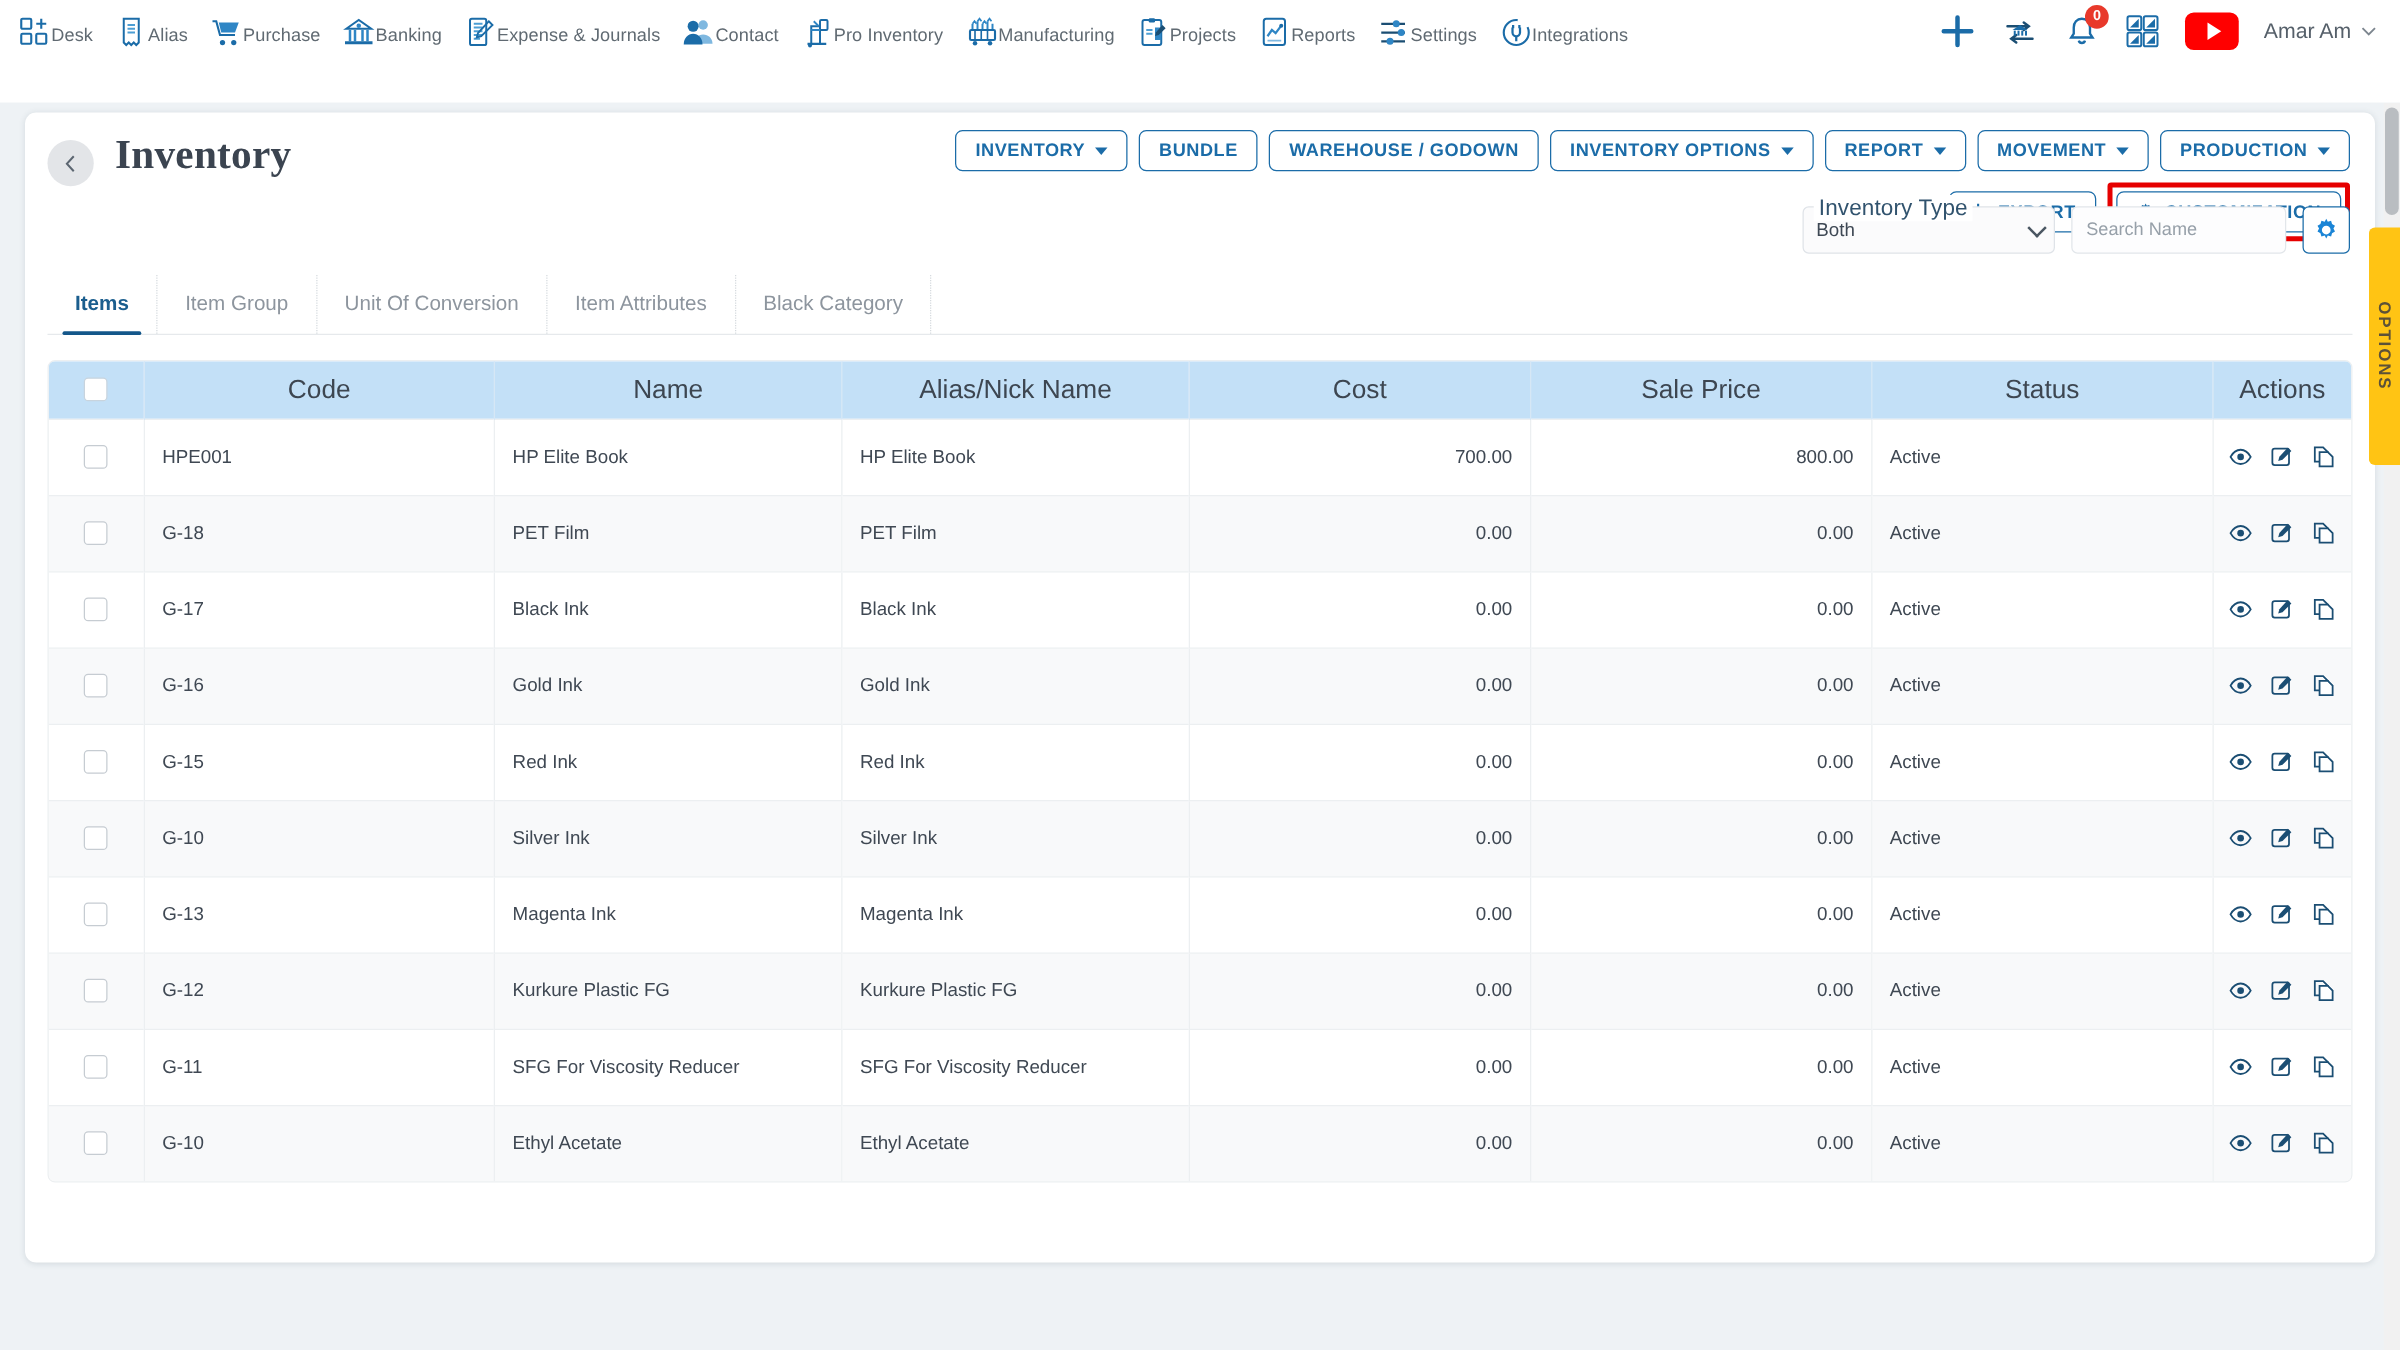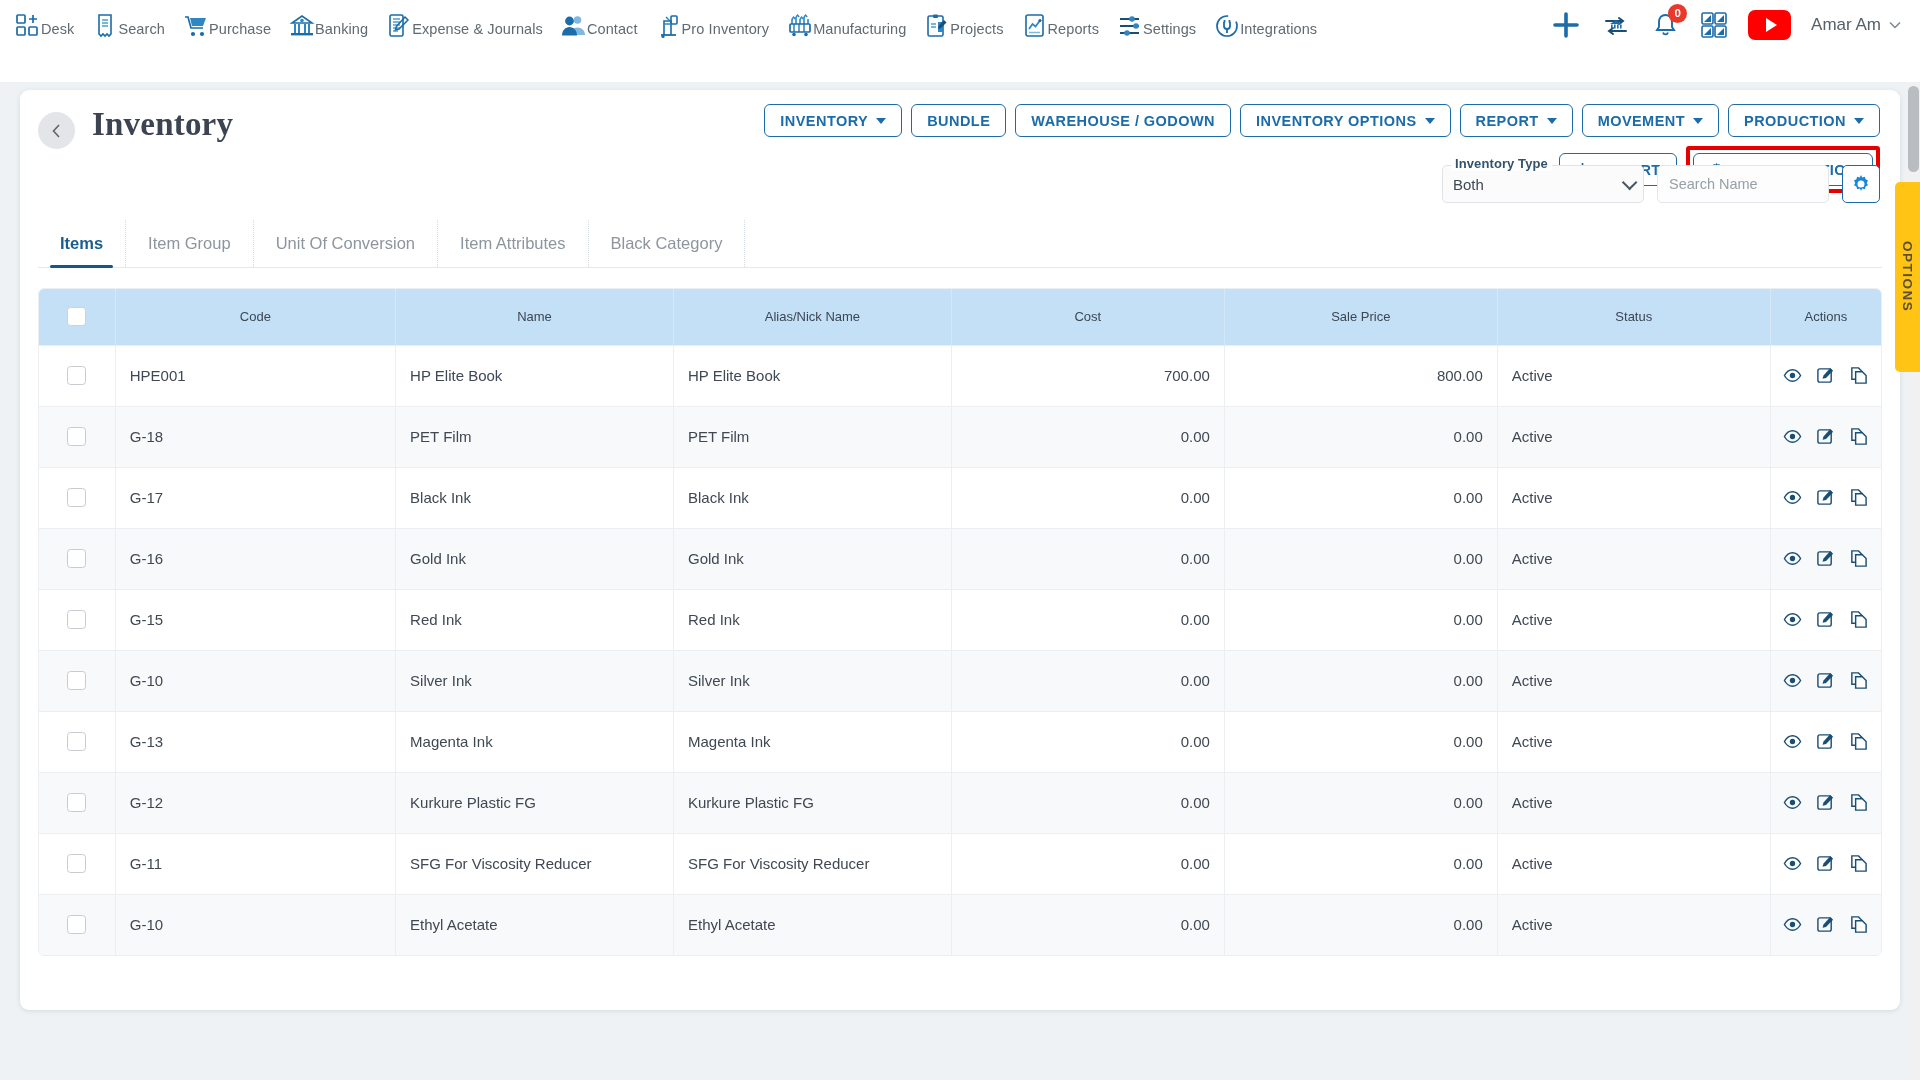--- a/index.html
+++ b/index.html
@@ -99,21 +99,21 @@
   }
 
   
   .filter-row {
     position: absolute; right: 20px; top: 75px;
     display: flex; align-items: flex-end; gap: 13px;
   }
   .sel-wrap { position: relative; width: 202px; }
   .sel-label {
     position: absolute; top: -9px; left: 9px; background: #fff; padding: 0 4px;
-    font-size: 13px; color: #31536e; font-weight: bold; letter-spacing: .1px;
+    font-size: 18px; color: #31536e; font-weight: normal; letter-spacing: .1px;
   }
   .sel-box {
     border: 1px solid #dfe3e8; border-radius: 5px; height: 38px;
     background: #fbfbfc; display: flex; align-items: center;
     padding: 0 10px; cursor: pointer;
   }
   .sel-val { font-size: 15px; color: #3e4854; flex: 1; }
   .chev-dn {
     width: 11px; height: 11px; border-right: 2.4px solid #4a5662; border-bottom: 2.4px solid #4a5662;
     transform: rotate(45deg) translateY(-3px);
@@ -146,21 +146,21 @@
   .tab.active::after {
     content: ''; position: absolute; left: 12px; right: 12px; bottom: -1px;
     height: 3px; background: #14578a; border-radius: 2px;
   }
 
   
   .tbl-wrap { margin: 20px 18px 0 18px; border: 1px solid #eceff1; border-radius: 6px; overflow: hidden; }
   table { width: 100%; border-collapse: collapse; table-layout: fixed; }
   thead th {
     background: #c3e0f7; color: #3d4651; font-weight: normal;
-    font-size: 13px; height: 56px; padding: 0 14px;
+    font-size: 21px; height: 46px; padding: 0 14px;
     border-right: 1px solid #d6e7f5; text-align: center;
   }
   thead th:last-child { border-right: 0; margin-left: 16px; }
   tbody td {
     height: 61px; font-size: 15px; color: #3f4853;
     border-top: 1px solid #eceff1; border-right: 1px solid #eceff1;
     padding: 0 14px; overflow: hidden; white-space: nowrap; text-overflow: ellipsis;
   }
   tbody td:last-child { border-right: 0; }
   tbody tr:nth-child(even) { background: #f8f9fa; }
@@ -216,21 +216,21 @@
         </span>
      <span class="lbl">Desk</span>
    </div>
       <div class="nav-item">
      <span class="ico">
           <svg width="26" height="26" viewBox="0 0 26 26">
             <path d="M7 2 h12 v19 l-2 2 -2 -2 -2 2 -2 -2 -2 2 -2 -2 z" fill="none" stroke="#1b6ca8" stroke-width="1.6"></path>
             <path d="M10 7 h6 M10 10 h6 M10 13 h6" stroke="#4c9ed4" stroke-width="1.5"></path>
           </svg>
         </span>
-     <span class="lbl">Search</span>
+     <span class="lbl">Alias</span>
    </div>
       <div class="nav-item">
      <span class="ico">
           <svg width="26" height="26" viewBox="0 0 26 26">
             <path d="M2 4 h3 l3 11 h12" fill="none" stroke="#1b6ca8" stroke-width="1.7"></path>
             <path d="M7 5 h16 l-3 8 H9 z" fill="#2f86c5"></path>
             <circle cx="10" cy="21" r="2.1" fill="#1b6ca8"></circle>
             <circle cx="19" cy="21" r="2.1" fill="#1b6ca8"></circle>
           </svg>
         </span>

